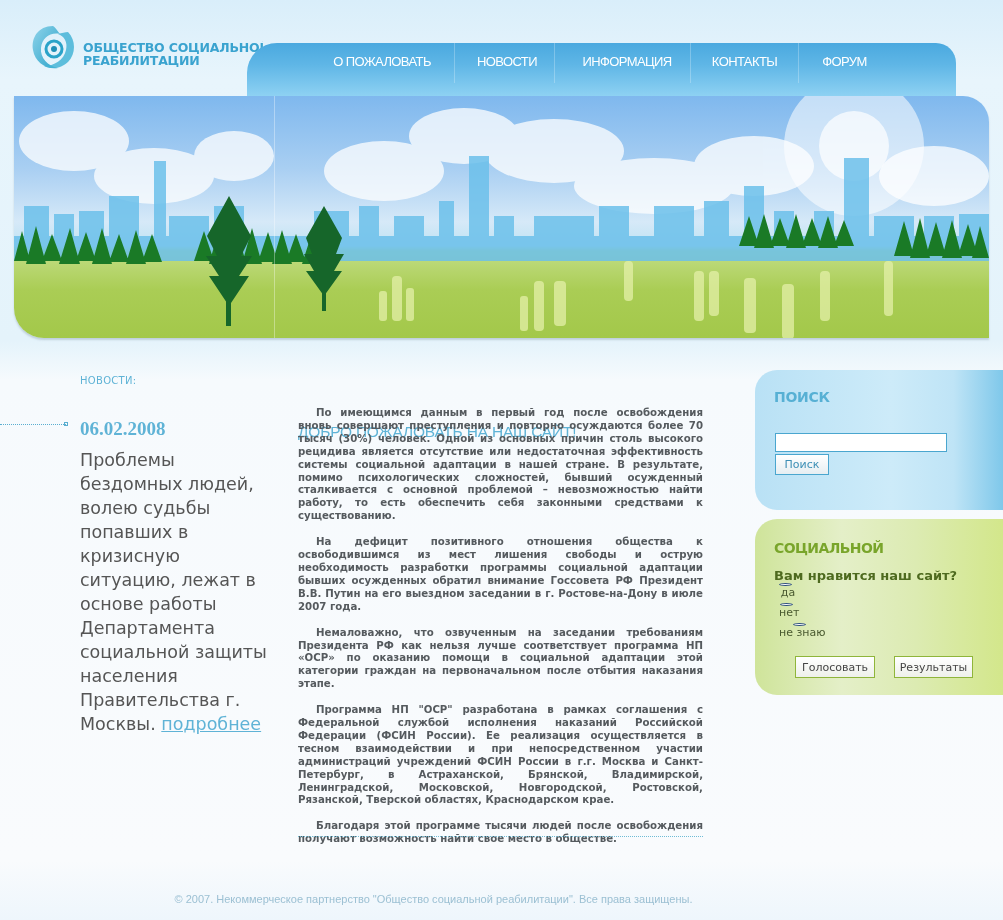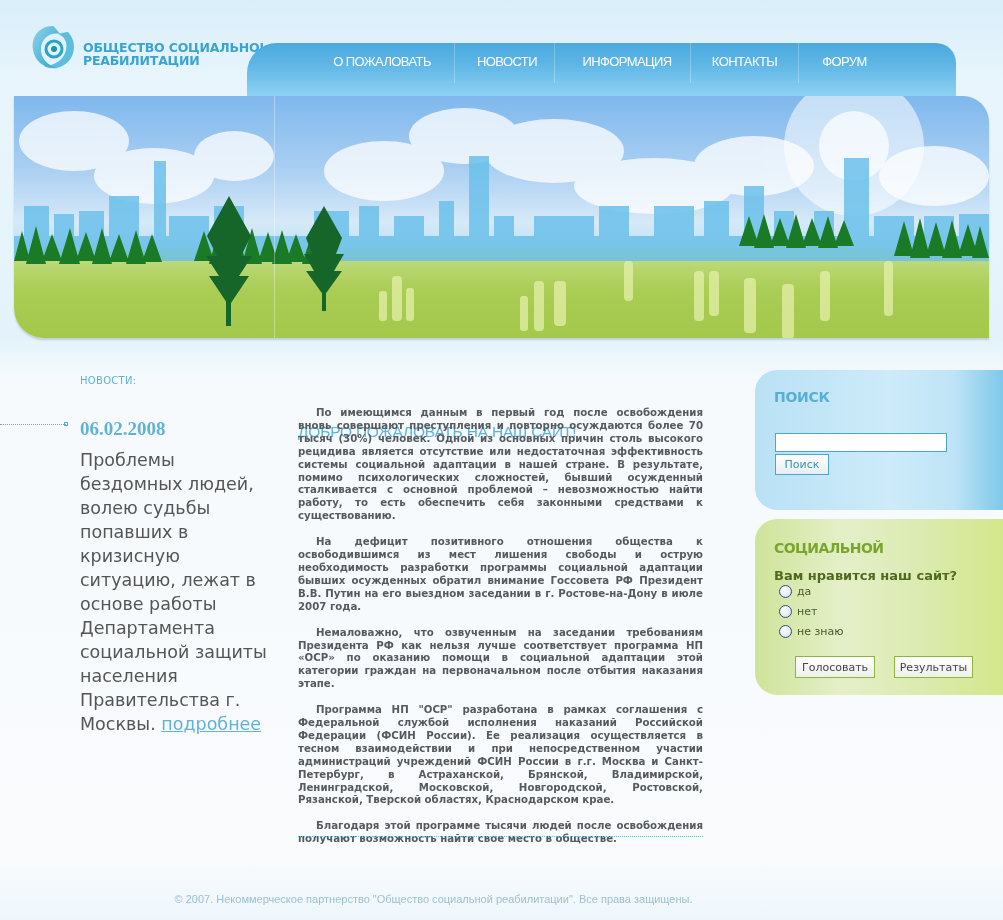--- a/index.html
+++ b/index.html
@@ -57,21 +57,21 @@
   .search-btn { position: absolute; left: 20px; top: 84px; width: 54px; height: 21px; border: 1px solid #4aa6cf; background: linear-gradient(to bottom, #ffffff, #e6eef2); font-family: "DejaVu Sans", sans-serif; font-size: 11px; color: #3d8fb5; cursor: pointer; }
 
   
   .poll-box {
     position: absolute; left: 755px; top: 519px; width: 248px; height: 176px;
     border-radius: 22px 0 0 22px;
     background: linear-gradient(to right, #cfe49a 0%, #e4efc8 35%, #dcebb2 65%, #d3e78b 100%);
   }
   .poll-title { position: absolute; left: 19px; top: 21px; font-family: "DejaVu Sans", sans-serif; font-weight: bold; font-size: 14px; color: #79a52b; letter-spacing: -0.6px; }
   .poll-question { position: absolute; left: 19px; top: 49px; font-family: "DejaVu Sans", sans-serif; font-weight: bold; font-size: 13px; color: #4e6a1f; }
-  .poll-option { position: absolute; left: 24px; height: 16px; display: flex; align-items: center; cursor: pointer; }
+  .poll-option { position: absolute; left: 24px; height: 16px; display: flex; align-items: center; cursor: pointer; flex-direction: column; }
   .radio { width: 13px; height: 13px; border-radius: 50%; border: 1px solid #2f4f7f; background: radial-gradient(circle at 40% 35%, #ffffff 0%, #e6ebf2 60%, #c7d2e0 100%); margin-right: 5px; }
   .poll-option-label { font-family: "DejaVu Sans", sans-serif; font-size: 11px; color: #4a5a30; }
   .poll-btn { position: absolute; top: 137px; height: 22px; border: 1px solid #8fb53a; background: linear-gradient(to bottom, #ffffff, #eef0ea); font-family: "DejaVu Sans", sans-serif; font-size: 11px; color: #444; cursor: pointer; }
 
   
   .footer { position: absolute; left: 0; top: 893px; width: 867px; text-align: center; font-family: "Liberation Sans", sans-serif; font-size: 11px; color: #9cc0d3; }
 </style>
 </head>
 <body>
 

